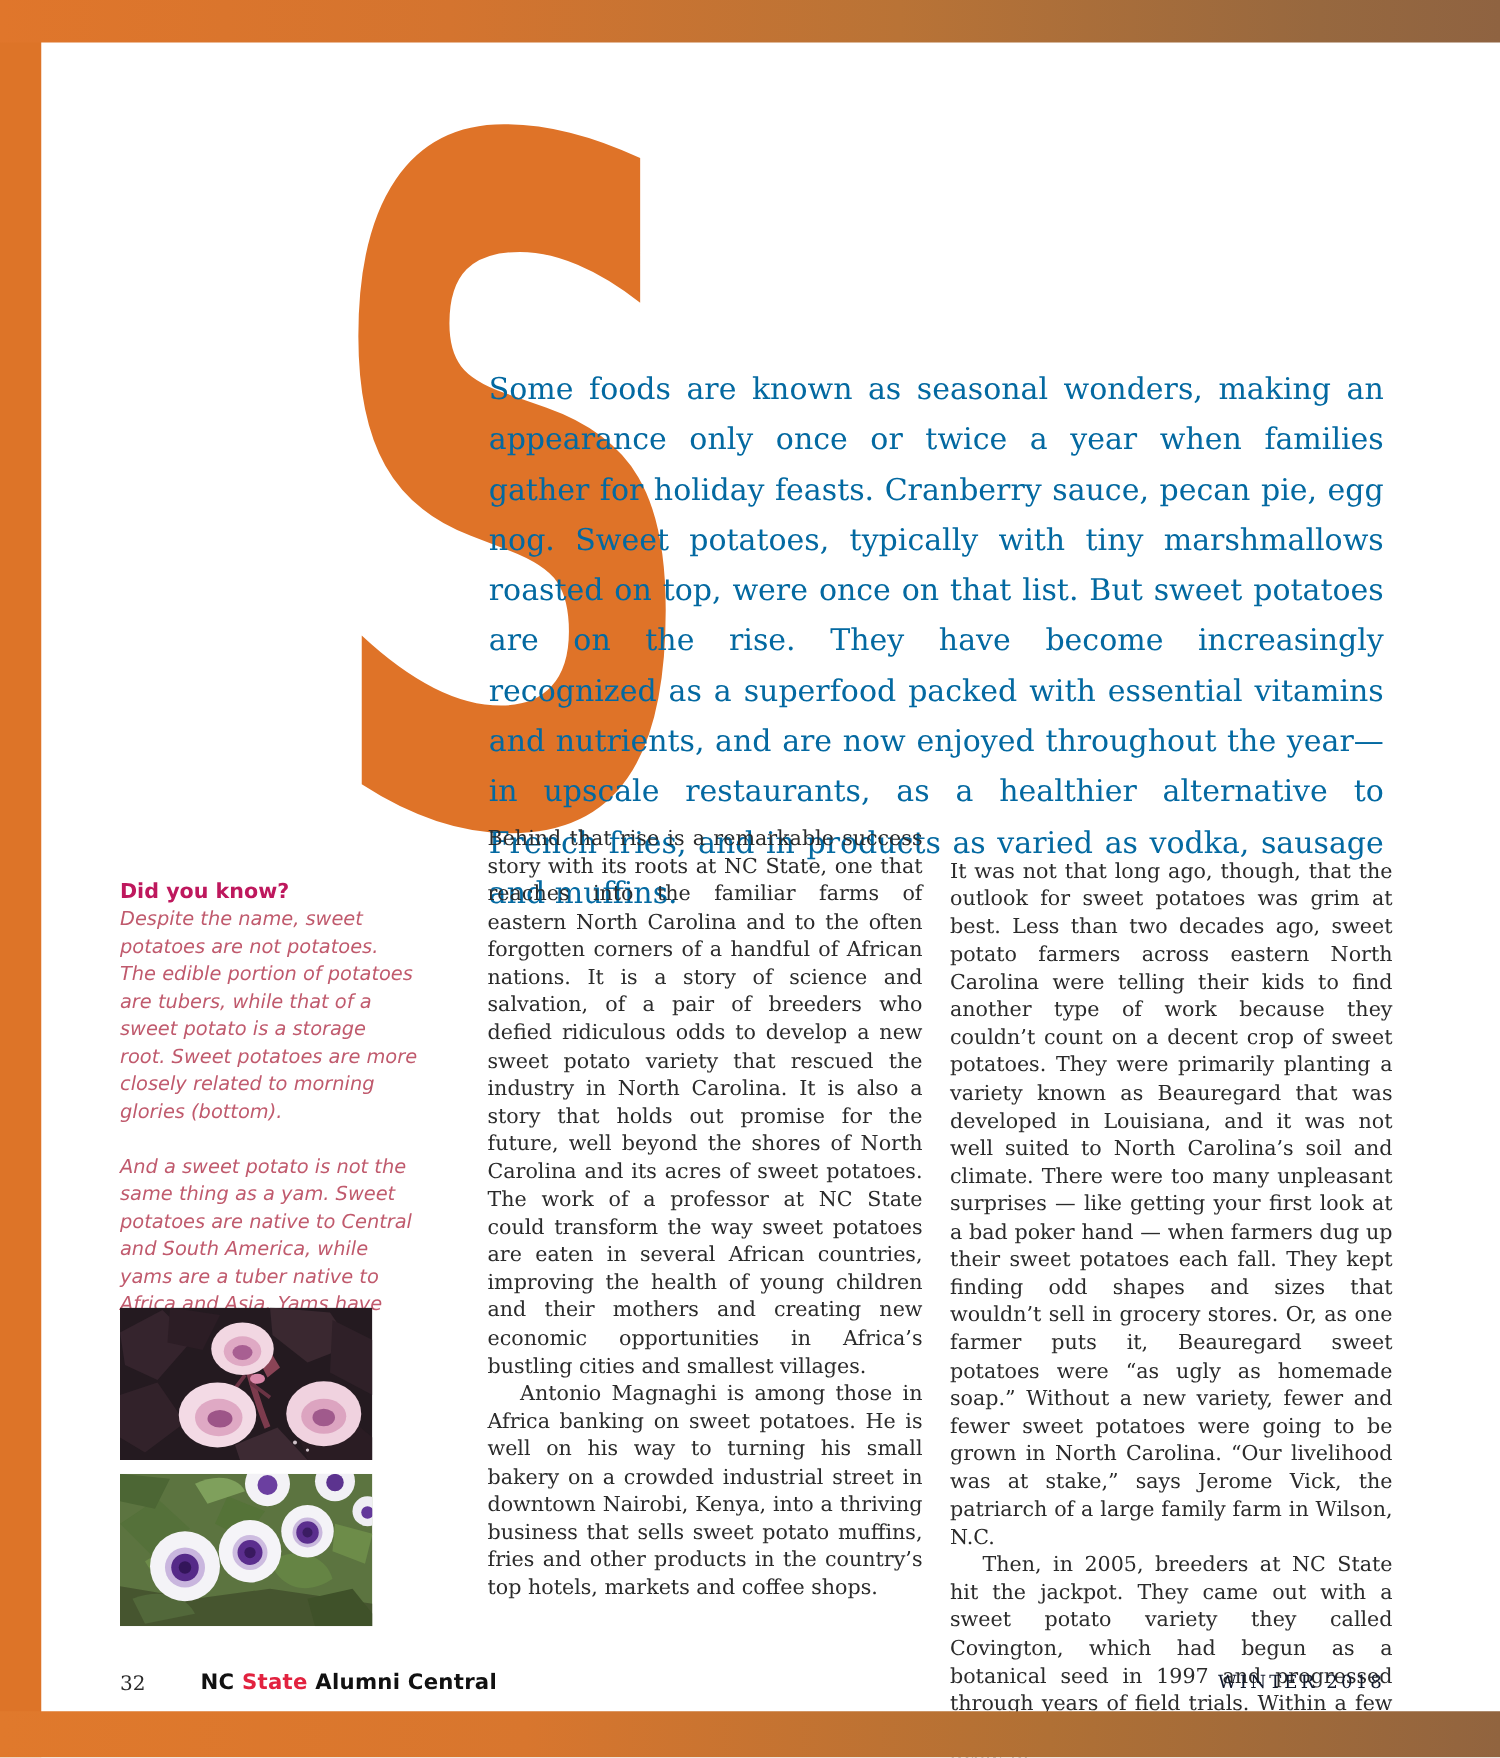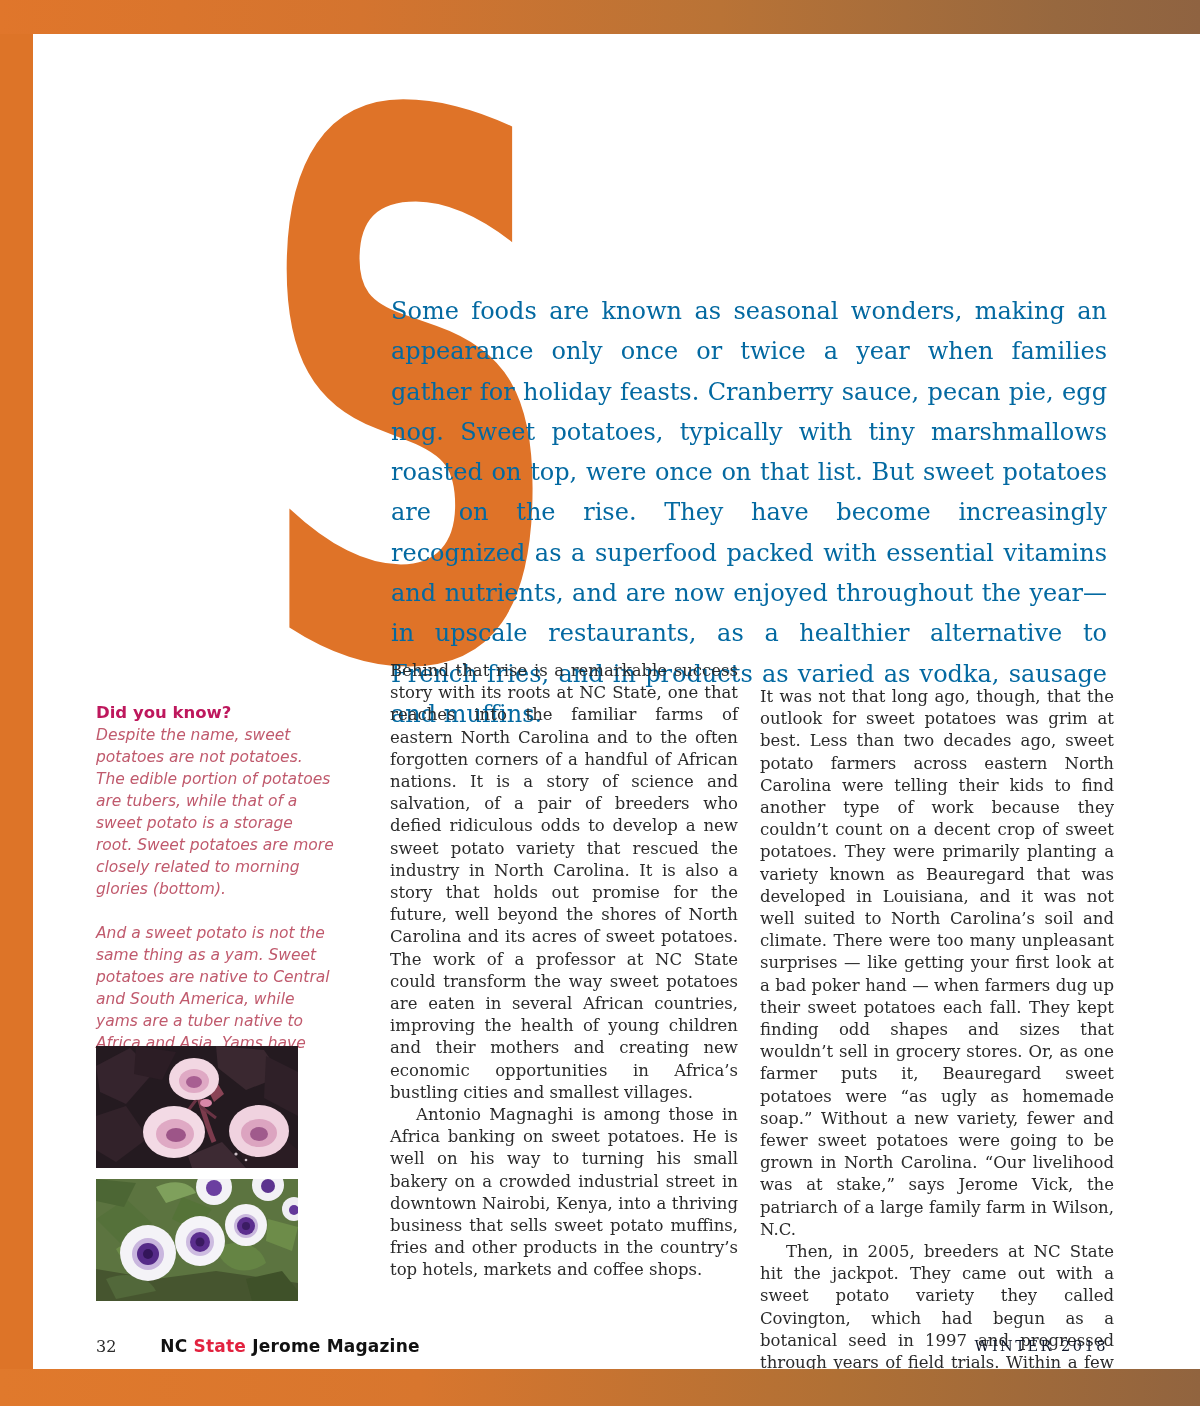--- a/index.html
+++ b/index.html
@@ -164,17 +164,17 @@
     <p class="indent">Antonio Magnaghi is among those in Africa banking on sweet potatoes. He is well on his way to turning his small bakery on a crowded industrial street in downtown Nairobi, Kenya, into a thriving business that sells sweet potato muffins, fries and other products in the country’s top hotels, markets and coffee shops.</p>
   </div>
 
   <div class="col col2">
     <p>It was not that long ago, though, that the outlook for sweet potatoes was grim at best. Less than two decades ago, sweet potato farmers across eastern North Carolina were telling their kids to find another type of work because they couldn’t count on a decent crop of sweet potatoes. They were primarily planting a variety known as Beauregard that was developed in Louisiana, and it was not well suited to North Carolina’s soil and climate. There were too many unpleasant surprises — like getting your first look at a bad poker hand — when farmers dug up their sweet potatoes each fall. They kept finding odd shapes and sizes that wouldn’t sell in grocery stores. Or, as one farmer puts it, Beauregard sweet potatoes were “as ugly as homemade soap.” Without a new variety, fewer and fewer sweet potatoes were going to be grown in North Carolina. “Our livelihood was at stake,” says Jerome Vick, the patriarch of a large family farm in Wilson, N.C.</p>
     <p class="indent">Then, in 2005, breeders at NC State hit the jackpot. They came out with a sweet potato variety they called Covington, which had begun as a botanical seed in 1997 and progressed through years of field trials. Within a few years, Covington was nearly all anyone grew in</p>
   </div>
 
   <div class="footer">
     <span class="page-number">32</span>
-    <span class="brand"><span>NC</span> <span class="state">State</span> <span>Jerome Magazine</span></span>
+    <span class="brand"><span>NC</span> <span class="state">State</span> <span>Alumni Central</span></span>
     <span class="issue">WINTER 2018</span>
   </div>
 
 </div>
 
 </body></html>

